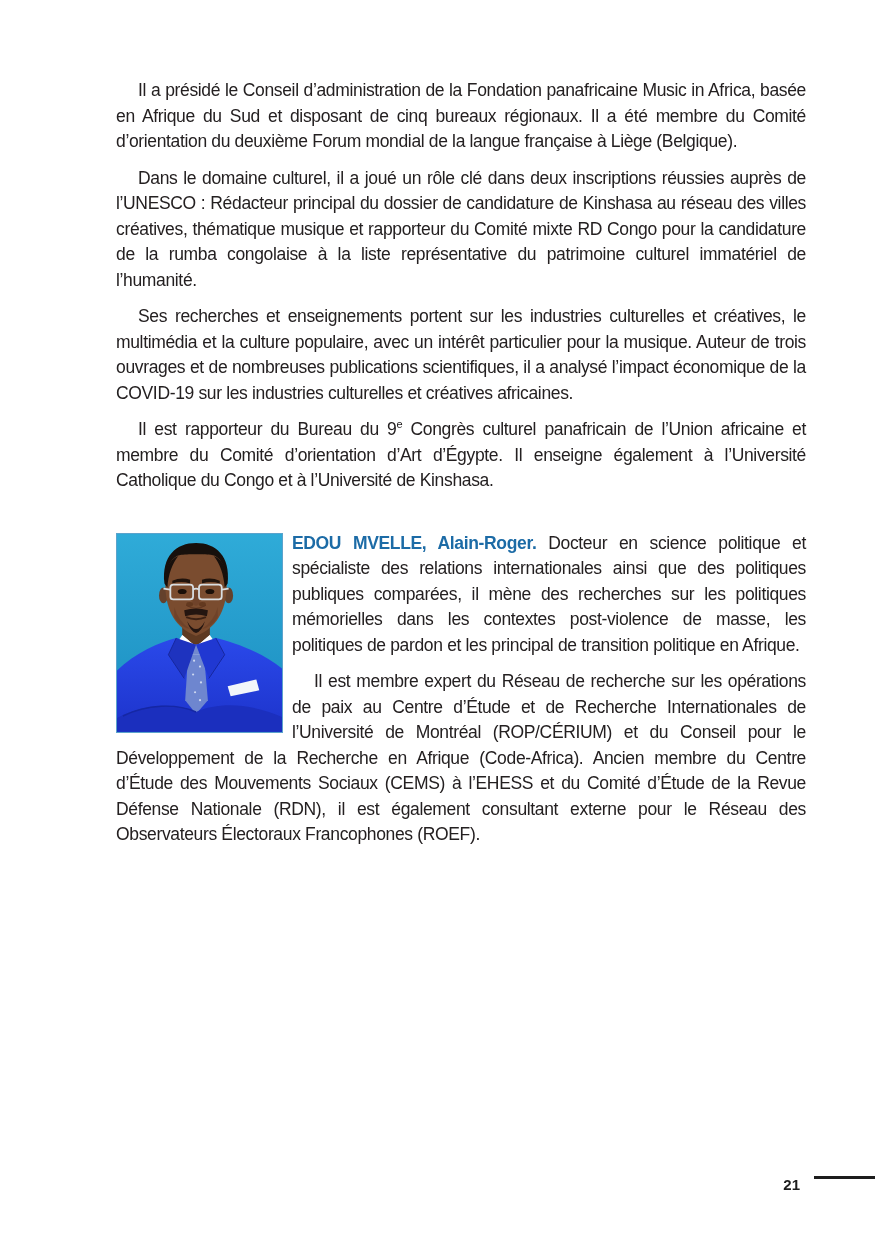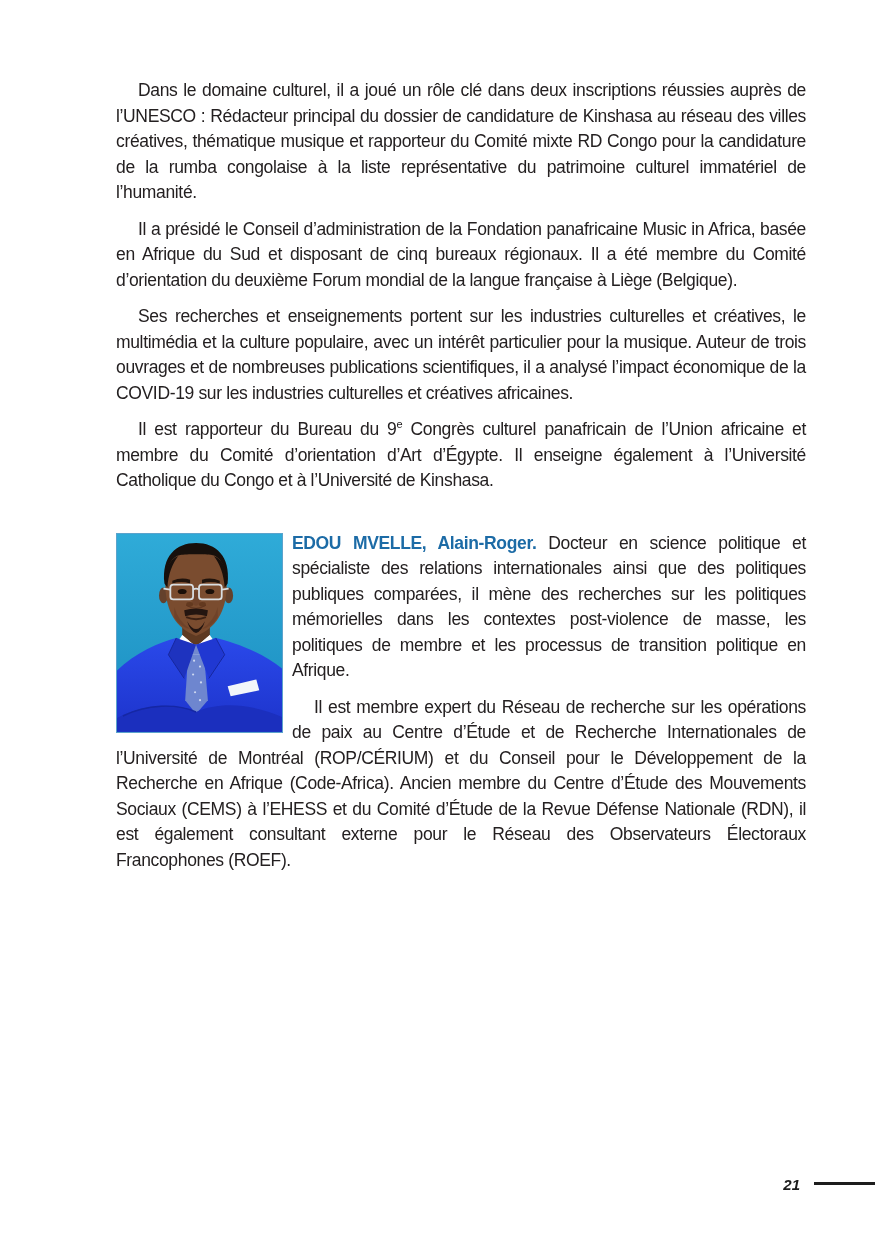--- a/index.html
+++ b/index.html
@@ -48,23 +48,22 @@
   .bio-name {
     color: #1c6ba6;
     font-weight: bold;
   }
 
   .footer {
     position: absolute;
     top: 1176px;
     right: 0;
     display: flex;
-    align-items: center;
+    align-items: flex-start;
     gap: 14px;
-    font-style: italic;
   }
   .pagenum {
     font-size: 15px;
     font-weight: bold;
     color: #1c1c1c;
     line-height: 17px;
     padding-bottom: 1px;
   }
   .footer-rule {
     width: 61px;
@@ -72,23 +71,23 @@
     background: #1d1d1d;
     margin-bottom: 3px;
   }
 </style>
 </head>
 <body>
 
 <div class="page">
   <div class="content">
 
+    <p class="para indent">Il a présidé le Conseil d’administration de la Fondation panafricaine Music in Africa, basée en Afrique du Sud et disposant de cinq bureaux régionaux. Il a été membre du Comité d’orientation du deuxième Forum mondial de la langue française à Liège (Belgique).</p>
+
     <p class="para indent">Dans le domaine culturel, il a joué un rôle clé dans deux inscriptions réussies auprès de l’UNESCO : Rédacteur principal du dossier de candidature de Kinshasa au réseau des villes créatives, thématique musique et rapporteur du Comité mixte RD Congo pour la candidature de la rumba congolaise à la liste représentative du patrimoine culturel immatériel de l’humanité.</p>
-
-    <p class="para indent">Il a présidé le Conseil d’administration de la Fondation panafricaine Music in Africa, basée en Afrique du Sud et disposant de cinq bureaux régionaux. Il a été membre du Comité d’orientation du deuxième Forum mondial de la langue française à Liège (Belgique).</p>
 
     <p class="para indent">Ses recherches et enseignements portent sur les industries culturelles et créatives, le multimédia et la culture populaire, avec un intérêt particulier pour la musique. Auteur de trois ouvrages et de nombreuses publications scientifiques, il a analysé l’impact économique de la COVID-19 sur les industries culturelles et créatives africaines.</p>
 
     <p class="para indent"><span>Il est rapporteur du Bureau du 9</span><sup>e</sup><span> Congrès culturel panafricain de l’Union africaine et membre du Comité d’orientation d’Art d’Égypte. Il enseigne également à l’Université Catholique du Congo et à l’Université de Kinshasa.</span></p>
 
     <div class="bio">
 
       <figure class="portrait">
         <svg viewBox="0 0 167 200" xmlns="http://www.w3.org/2000/svg">
           <defs>
@@ -161,21 +160,21 @@
           <g fill="none" stroke="#d9dee2" stroke-width="1.8">
             <rect x="54" y="51" width="23" height="15" rx="3"></rect>
             <rect x="83" y="51" width="23" height="15" rx="3"></rect>
             <path d="M77,56 Q80,54 83,56"></path>
             <path d="M54,56 L47,55"></path>
             <path d="M106,56 L113,55"></path>
           </g>
         </svg>
       </figure>
 
-      <p class="para"><span class="bio-name">EDOU MVELLE, Alain-Roger.</span> <span>Docteur en science politique et spécialiste des relations internationales ainsi que des politiques publiques comparées, il mène des recherches sur les politiques mémorielles dans les contextes post-violence de masse, les politiques de membre et les processus de transition politique en Afrique.</span></p>
+      <p class="para"><span class="bio-name">EDOU MVELLE, Alain-Roger.</span> <span>Docteur en science politique et spécialiste des relations internationales ainsi que des politiques publiques comparées, il mène des recherches sur les politiques mémorielles dans les contextes post-violence de masse, les politiques de pardon et les principal de transition politique en Afrique.</span></p>
 
       <p class="para indent">Il est membre expert du Réseau de recherche sur les opérations de paix au Centre d’Étude et de Recherche Internationales de l’Université de Montréal (ROP/CÉRIUM) et du Conseil pour le Développement de la Recherche en Afrique (Code-Africa). Ancien membre du Centre d’Étude des Mouvements Sociaux (CEMS) à l’EHESS et du Comité d’Étude de la Revue Défense Nationale (RDN), il est également consultant externe pour le Réseau des Observateurs Électoraux Francophones (ROEF).</p>
 
 
     </div>
   </div>
 
   <div class="footer">
     <span class="pagenum">21</span>
     <span class="footer-rule"></span>

